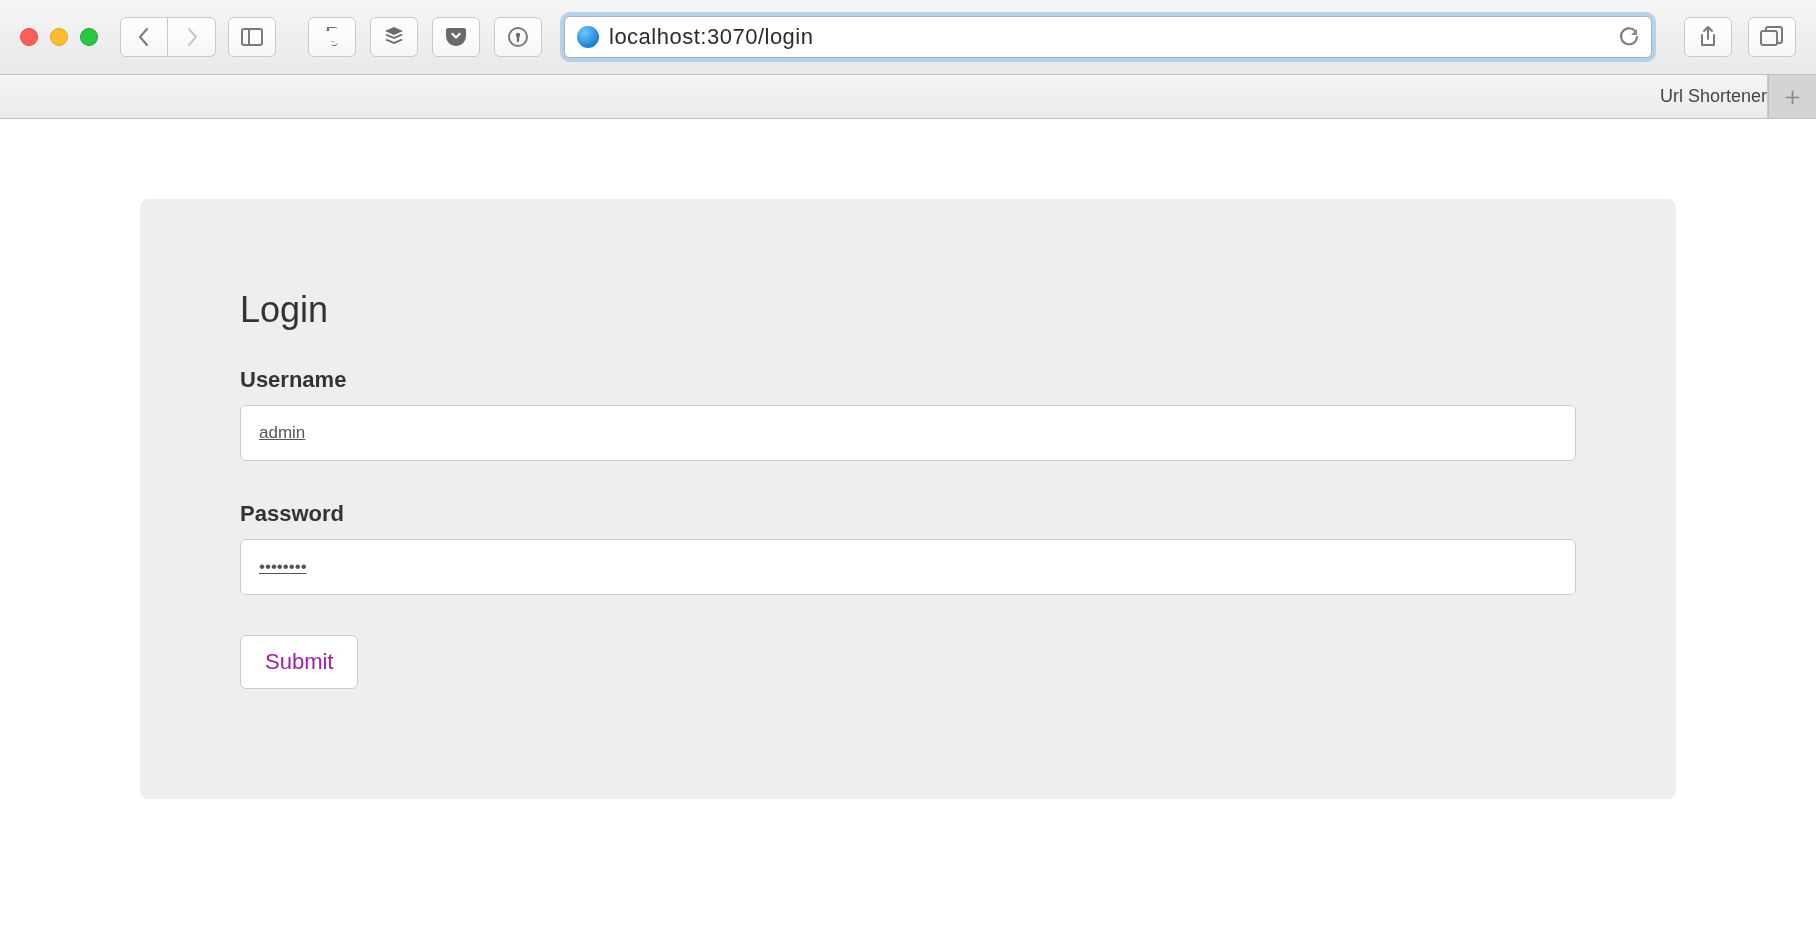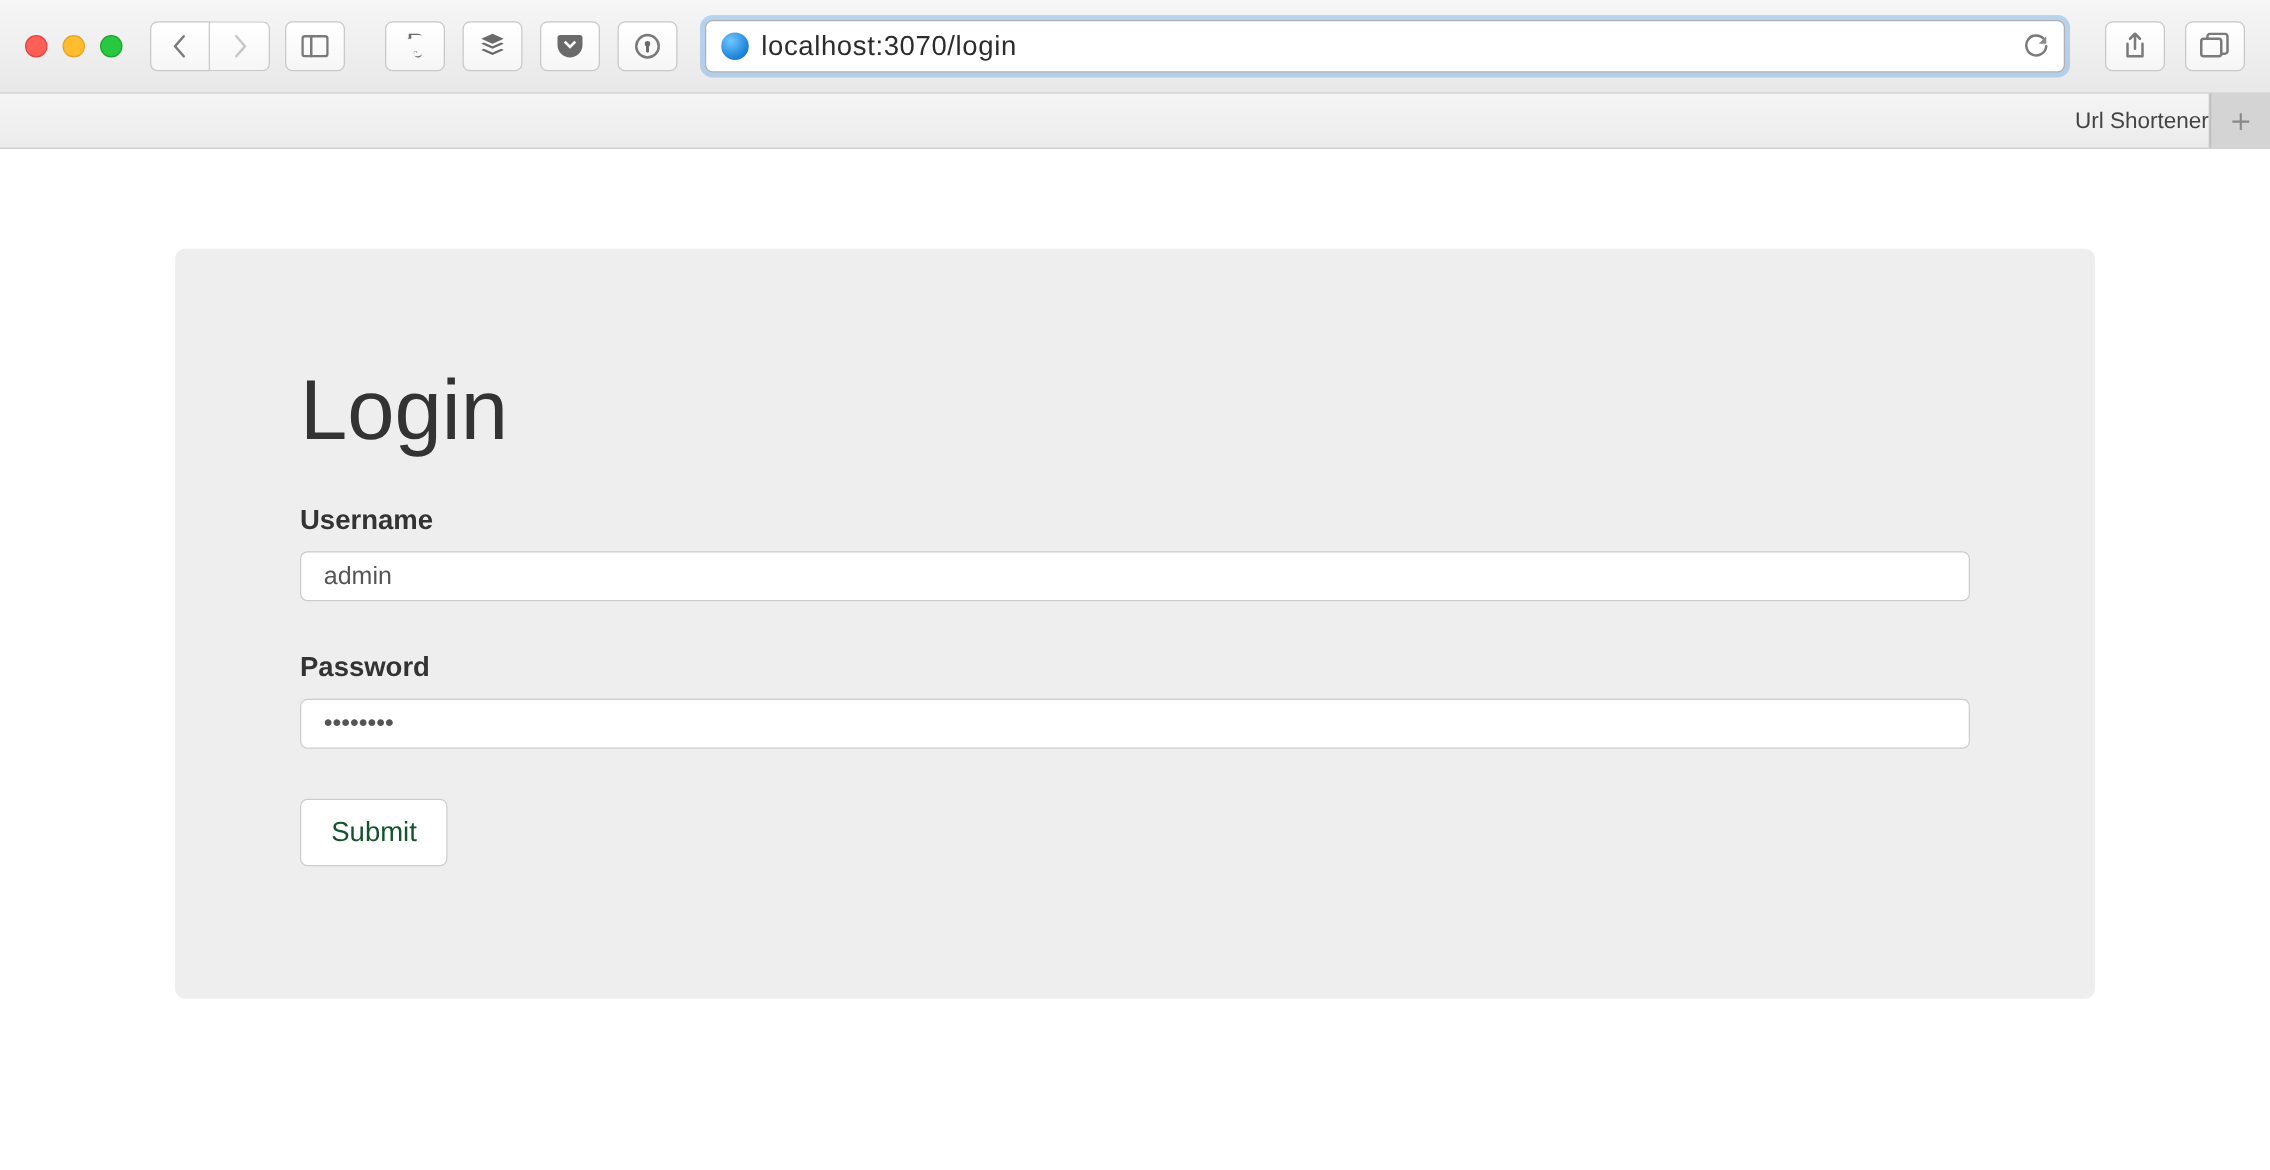--- a/index.html
+++ b/index.html
@@ -120,53 +120,54 @@
   .page {
     padding: 80px 140px;
   }
   .panel {
     background: #eeeeee;
     border-radius: 8px;
     padding: 90px 100px 80px 100px;
     min-height: 600px;
   }
   .panel h1 {
-    font-size: 68px;
+    font-size: 36px;
     font-weight: 500;
     color: #333;
     margin-bottom: 36px;
   }
   .form-group { margin-bottom: 40px; }
   .form-label {
     display: block;
     font-size: 22px;
     font-weight: 700;
     color: #333;
     margin-bottom: 12px;
   }
   .form-control {
     width: 100%;
-    height: 40px;
+    height: 56px;
     padding: 0 18px;
-    font-size: 20px;
+    font-size: 17px;
     color: #555;
     background: #fff;
     border: 1px solid #cccccc;
     border-radius: 6px;
     outline: none;
     font-family: inherit;
+    text-decoration: underline;
   }
   .btn-submit {
     display: inline-flex;
     align-items: center;
     justify-content: center;
     height: 54px;
     padding: 0 24px;
     font-size: 22px;
-    color: #14532d;
+    color: #a21caf;
     background: #fff;
     border: 1px solid #cccccc;
     border-radius: 6px;
     cursor: default;
     font-family: inherit;
   }
 
   
   svg { display: block; }
   .stroke { fill: none; stroke: #7a7a7a; stroke-width: 2; stroke-linecap: round; stroke-linejoin: round; }

